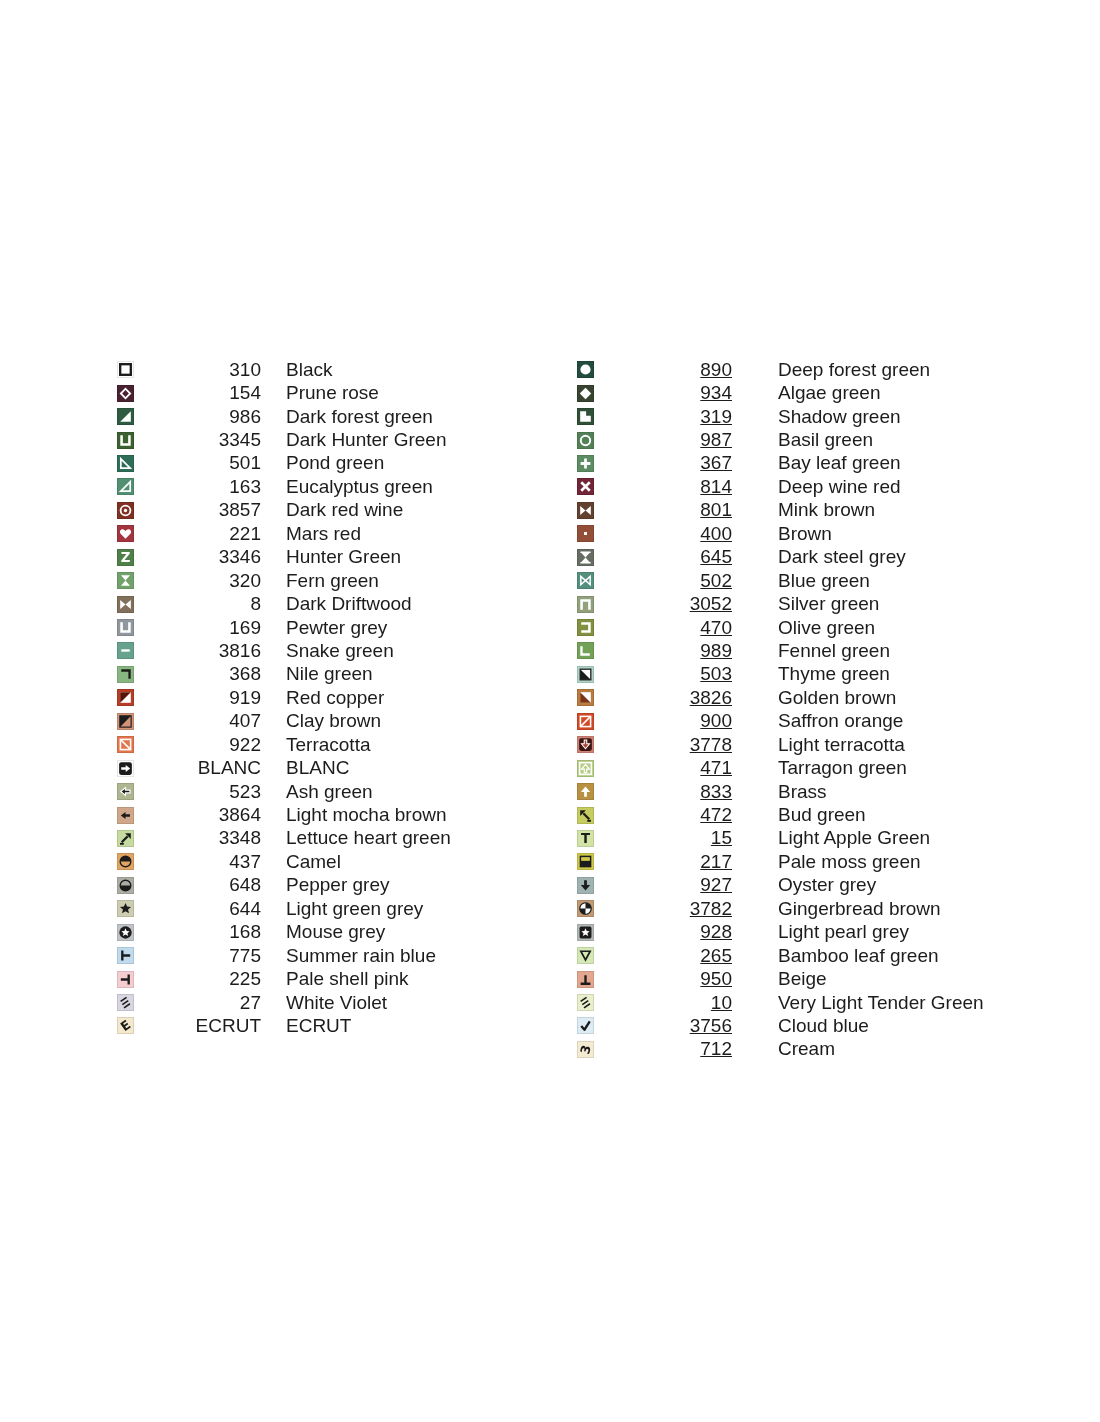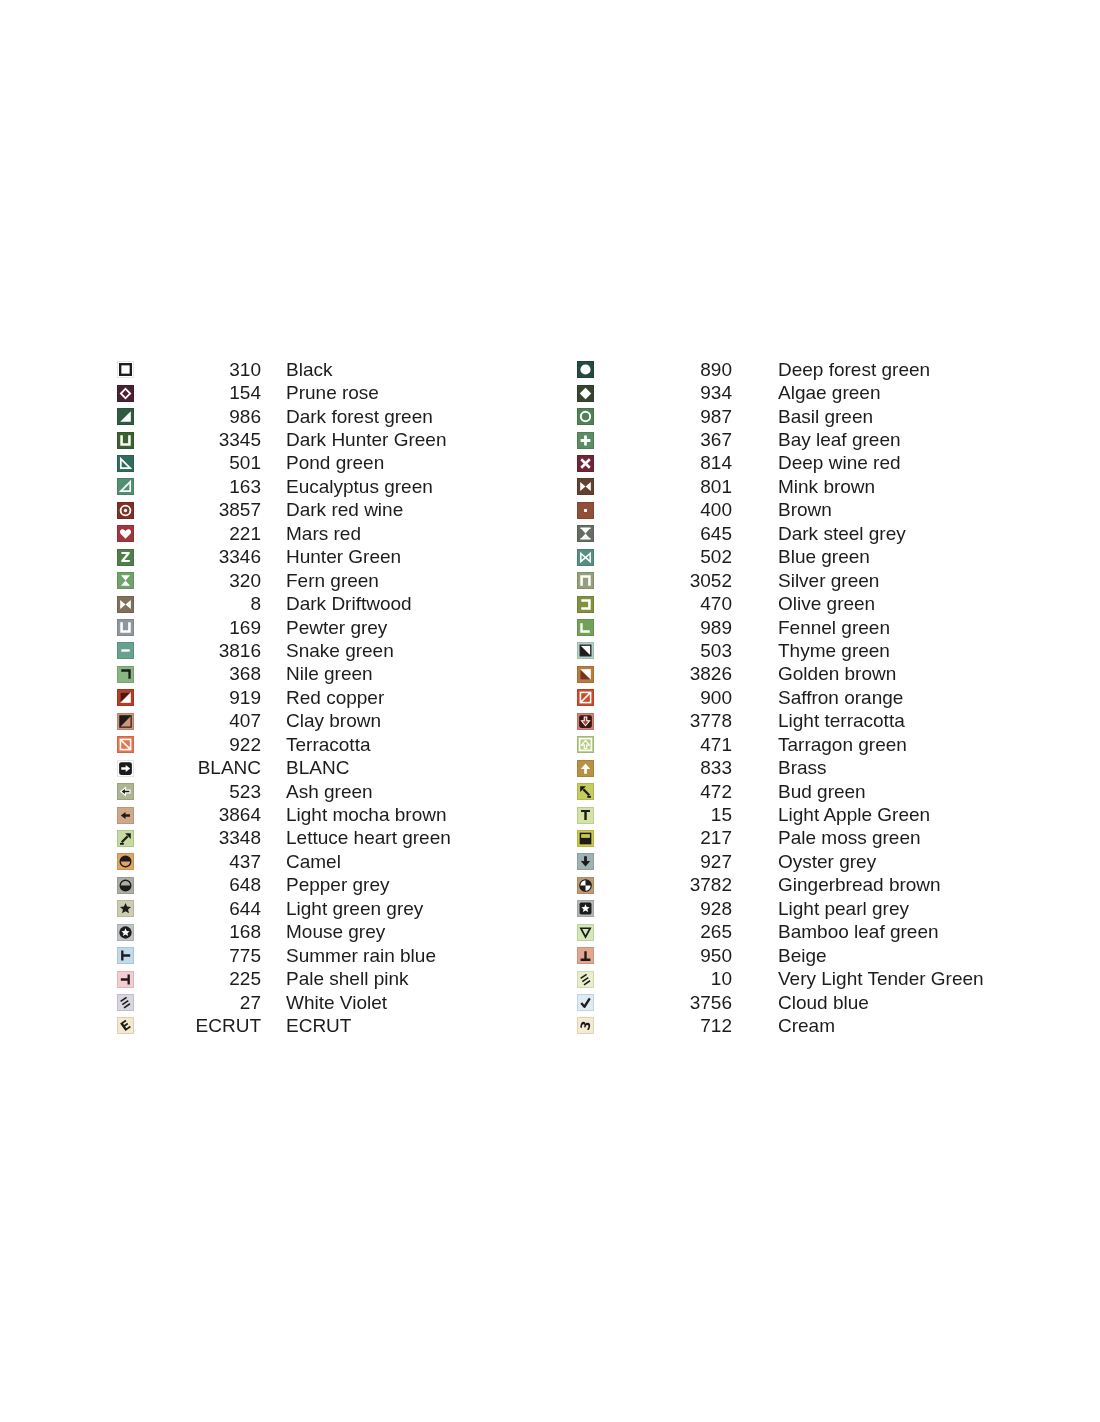--- a/index.html
+++ b/index.html
@@ -17,21 +17,21 @@
   .col-right{left:577px;}
   .row{height:23.45px;display:flex;align-items:center;}
   .swatch{
     width:17px;height:17px;flex:0 0 17px;
     position:relative;
     box-shadow:inset 0 0 0 1px rgba(0,0,0,0.10);
   }
   .swatch svg{position:absolute;left:0;top:0;width:17px;height:17px;display:block;}
   .code{display:inline-block;text-align:right;font-size:19px;white-space:pre;}
   .col-left .code{width:127px;text-align:right;}
-  .col-right .code{width:138px;}
+  .col-right .code{width:138px;text-decoration:underline;}
   .name{font-size:19px;white-space:pre;}
   .col-left .name{margin-left:25px;}
   .col-right .name{margin-left:46px;}
 </style>
 </head>
 <body style="background: rgb(255, 255, 255); color: rgb(28, 28, 28);">
 
 <div class="sheet">
   <div class="col col-left">
   <div class="row">
@@ -349,20 +349,29 @@
   <div class="row">
     <span class="swatch" style="background: rgb(56, 67, 48);">
           <svg viewBox="0 0 16 16" xmlns="http://www.w3.org/2000/svg">
             <rect x="4.2" y="4.2" width="7.6" height="7.6" transform="rotate(45 8 8)" fill="#ffffff"></rect>
           </svg>
         </span>
     <span class="code">934</span>
     <span class="name">Algae green</span>
   </div>
 
+  <div class="row">
+    <span class="swatch" style="background: rgb(47, 79, 54);">
+          <svg viewBox="0 0 16 16" xmlns="http://www.w3.org/2000/svg">
+            <polygon points="3,3 8.6,3 8.6,7.4 13,7.4 13,13 3,13" fill="#ffffff"></polygon>
+          </svg>
+        </span>
+    <span class="code">319</span>
+    <span class="name">Shadow green</span>
+  </div>
 
   <div class="row">
     <span class="swatch" style="background: rgb(82, 129, 86);">
           <svg viewBox="0 0 16 16" xmlns="http://www.w3.org/2000/svg">
             <circle cx="8" cy="8" r="4.4" fill="none" stroke="#ffffff" stroke-width="1.8"></circle>
           </svg>
         </span>
     <span class="code">987</span>
     <span class="name">Basil green</span>
   </div>

